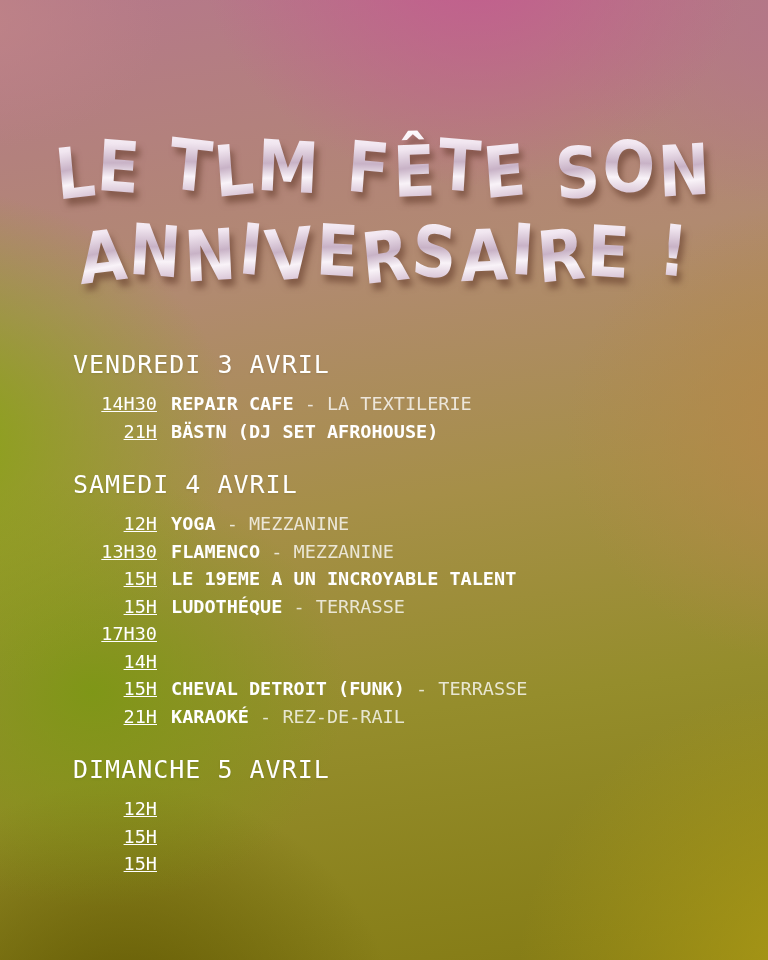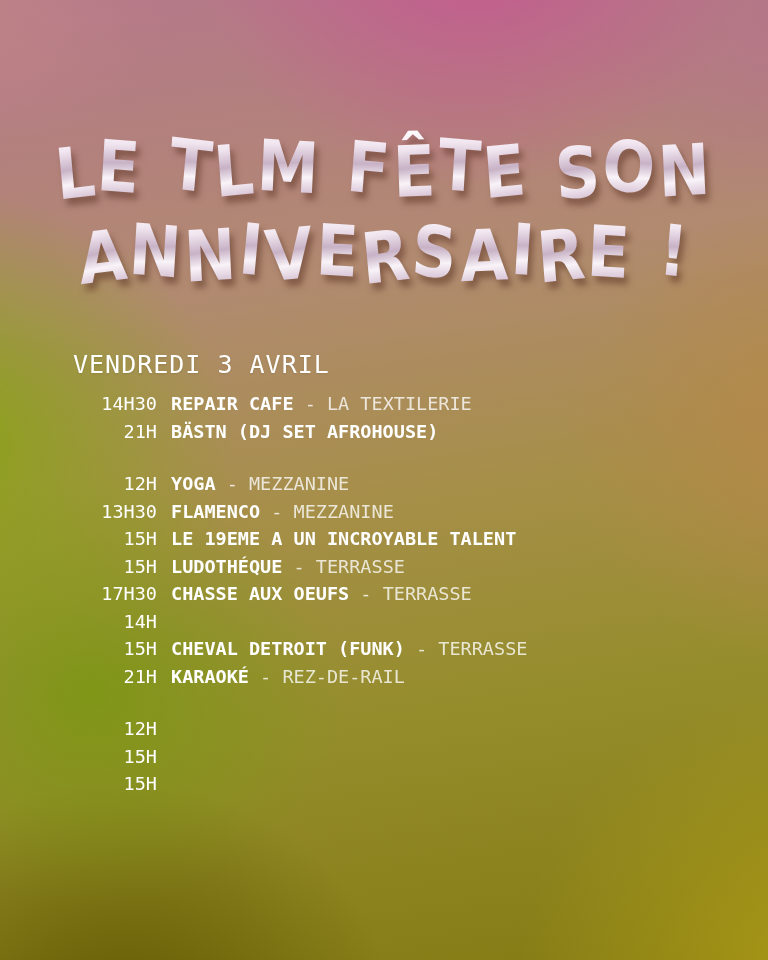--- a/index.html
+++ b/index.html
@@ -76,20 +76,21 @@
     display: flex;
     font-size: 18.5px;
     line-height: 27.5px;
     white-space: nowrap;
   }
   .time {
     width: 157px;
     text-align: right;
     flex: 0 0 157px;
     color: #ffffff;
+    text-decoration: underline;
   }
   .event { margin-left: 14px; }
   .ev-name { font-weight: bold; color: #ffffff; }
   .ev-light { font-weight: normal; color: rgba(255,255,255,0.82); }
   .ev-loc { font-weight: normal; color: rgba(255,255,255,0.78); }
 </style>
 </head>
 <body>
 
 <div class="poster">
@@ -109,20 +110,21 @@
     </div>
 
     <div class="row">
       <span class="time">21H</span>
       <span class="event"><span class="ev-name">BÄSTN (DJ SET AFROHOUSE)</span></span>
     </div>
   </div>
     </div>
 
     <div class="section">
+      <h2 class="day">SAMEDI 4 AVRIL</h2>
       <div class="rows">
     <div class="row">
       <span class="time">12H</span>
       <span class="event"><span class="ev-name">YOGA</span><span class="ev-loc"> - MEZZANINE</span></span>
     </div>
 
     <div class="row">
       <span class="time">13H30</span>
       <span class="event"><span class="ev-name">FLAMENCO</span><span class="ev-loc"> - MEZZANINE</span></span>
     </div>
@@ -132,40 +134,40 @@
       <span class="event"><span class="ev-name">LE 19EME A UN INCROYABLE TALENT</span></span>
     </div>
 
     <div class="row">
       <span class="time">15H</span>
       <span class="event"><span class="ev-name">LUDOTHÉQUE</span><span class="ev-loc"> - TERRASSE</span></span>
     </div>
 
     <div class="row">
       <span class="time">17H30</span>
-      <span class="event"><span class="ev-name">CHASSE AUX OEUFS</span><span class="ev-loc"> - TERRASSE</span></span>
     </div>
 
     <div class="row">
       <span class="time">14H</span>
     </div>
 
     <div class="row">
       <span class="time">15H</span>
       <span class="event"><span class="ev-name">CHEVAL DETROIT (FUNK)</span><span class="ev-loc"> - TERRASSE</span></span>
     </div>
 
     <div class="row">
       <span class="time">21H</span>
       <span class="event"><span class="ev-name">KARAOKÉ</span><span class="ev-loc"> - REZ-DE-RAIL</span></span>
     </div>
   </div>
     </div>
 
     <div class="section extra-gap">
+      <h2 class="day">DIMANCHE 5 AVRIL</h2>
       <div class="rows">
     <div class="row">
       <span class="time">12H</span>
     </div>
 
     <div class="row">
       <span class="time">15H</span>
     </div>
 
     <div class="row">

